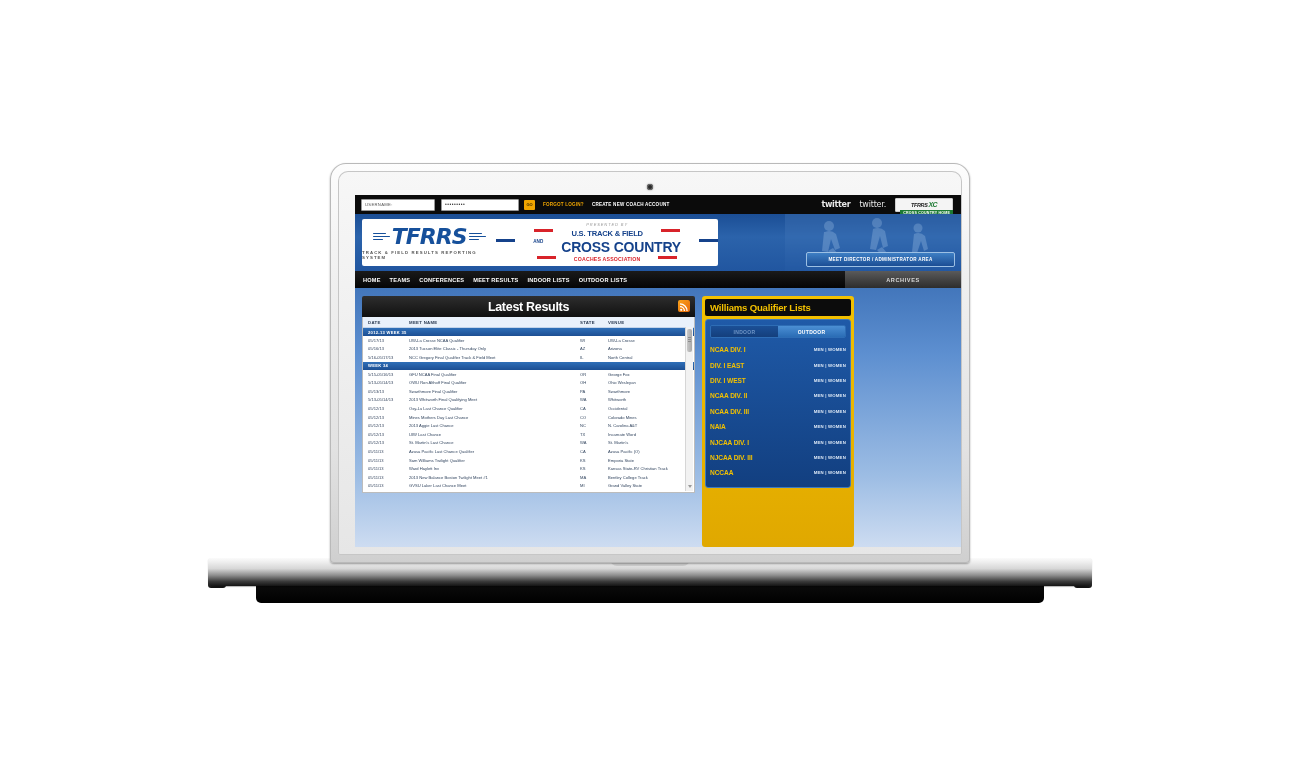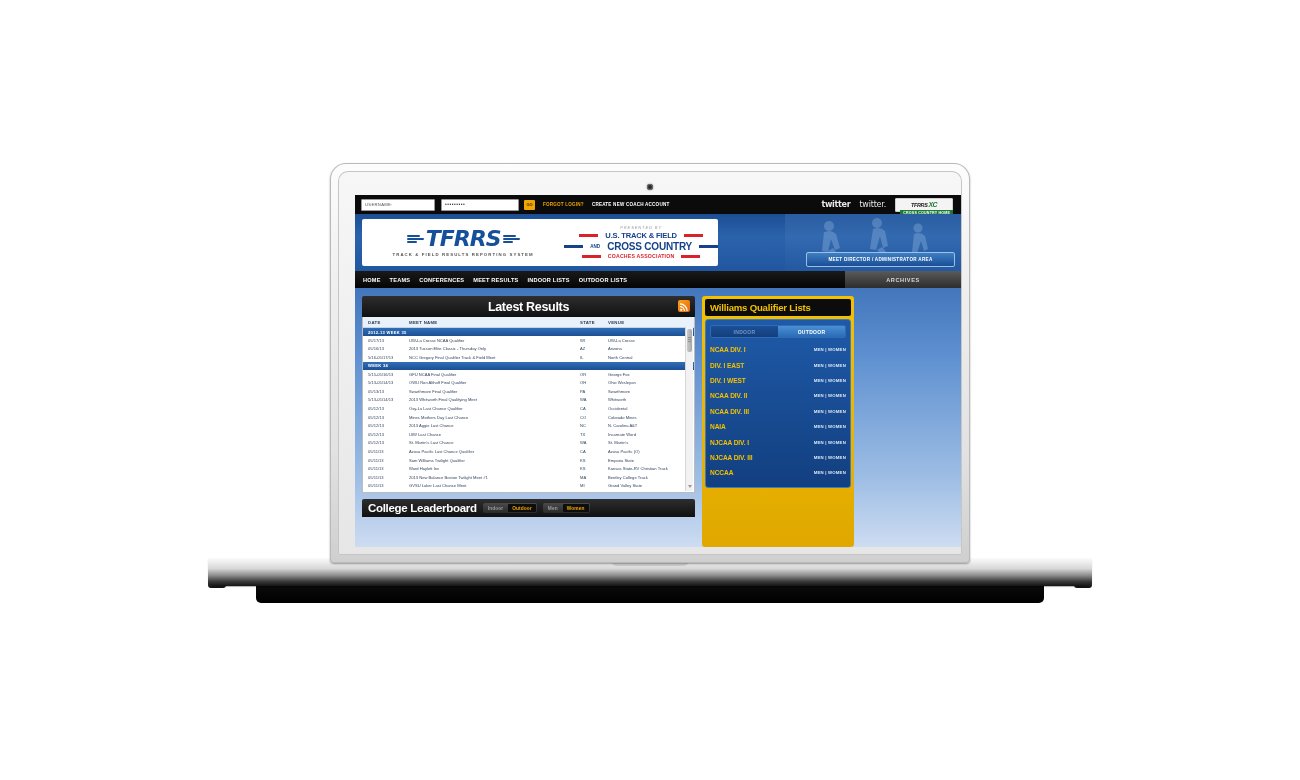--- a/index.html
+++ b/index.html
@@ -96,25 +96,25 @@
   .tfrrs-row{display:flex;align-items:center;justify-content:center;gap:2px;}
   .tfrrs-text{font-size:22px;font-weight:bold;font-style:italic;color:#16509b;letter-spacing:-1px;
               font-family:"DejaVu Sans",sans-serif;line-height:1;}
   .swoosh{display:flex;flex-direction:column;gap:1.4px;}
   .swoosh i{display:block;height:1.6px;background:#16509b;border-radius:1px;}
   .sw-l i:nth-child(1){width:13px;} .sw-l i:nth-child(2){width:17px;} .sw-l i:nth-child(3){width:10px;}
   .sw-r i:nth-child(1){width:13px;} .sw-r i:nth-child(2){width:17px;} .sw-r i:nth-child(3){width:10px;}
   .tagline{font-size:4.3px;color:#555;letter-spacing:1.1px;margin-top:2px;font-weight:bold;}
   .ustf{flex:1;display:flex;flex-direction:column;align-items:center;justify-content:center;}
   .presented{font-size:4px;color:#999;letter-spacing:.9px;margin-bottom:1.5px;font-style:italic;}
-  .ustf-line{display:flex;align-items:center;gap:7px;margin-bottom:1px;}
+  .ustf-line{display:flex;gap:18px;margin-bottom:1px;}
   .bar-red{width:19px;height:3.4px;background:#d8232a;}
   .bar-blue{width:19px;height:3.4px;background:#15428b;}
   .ustf-t1{font-size:7.6px;font-weight:bold;color:#15428b;letter-spacing:-.2px;white-space:nowrap;}
-  .ustf-t2{font-size:10px;font-weight:bold;color:#15428b;letter-spacing:-.2px;white-space:nowrap;}
+  .ustf-t2{font-size:14px;font-weight:bold;color:#15428b;letter-spacing:-.2px;white-space:nowrap;}
   .ustf-and{font-size:4.6px;font-weight:bold;color:#15428b;}
   .ustf-t3{font-size:5.2px;font-weight:bold;color:#d8232a;letter-spacing:.2px;}
   .md-btn{position:absolute;right:6px;top:38px;width:147px;height:13px;border-radius:2px;
           background:linear-gradient(180deg,#3e7fc4,#1b4e95);border:1px solid #9cc0e4;
           display:flex;align-items:center;justify-content:center;}
   .md-btn span{font-size:4.6px;font-weight:bold;color:#fff;letter-spacing:.3px;}
 
   
   .nav{position:relative;height:17px;background:linear-gradient(180deg,#1a1a1a,#050505);display:flex;align-items:center;}
   .nav-items{display:flex;align-items:center;gap:9px;padding-left:8px;}
@@ -438,31 +438,20 @@
                       </div>
                     </div>
                   <div class="sbar">
                     <div class="sthumb"></div>
                     <div class="sdown">
                         <i></i>
                       </div>
                   </div>
                 </div>
 
-                <div class="lb">
-                  <span class="lb-title">College Leaderboard</span>
-                  <div class="tg">
-                    <span class="off">Indoor</span>
-                    <span class="on">Outdoor</span>
-                  </div>
-                  <div class="tg">
-                    <span class="off">Men</span>
-                    <span class="on">Women</span>
-                  </div>
-                </div>
               </div>
 
               <div class="ql">
                 <div class="ql-head">
                   <span>Williams Qualifier Lists</span>
                 </div>
                 <div class="ql-body">
                   <div class="ql-tabs">
                     <span class="t-off">INDOOR</span>
                     <span class="t-on">OUTDOOR</span>

